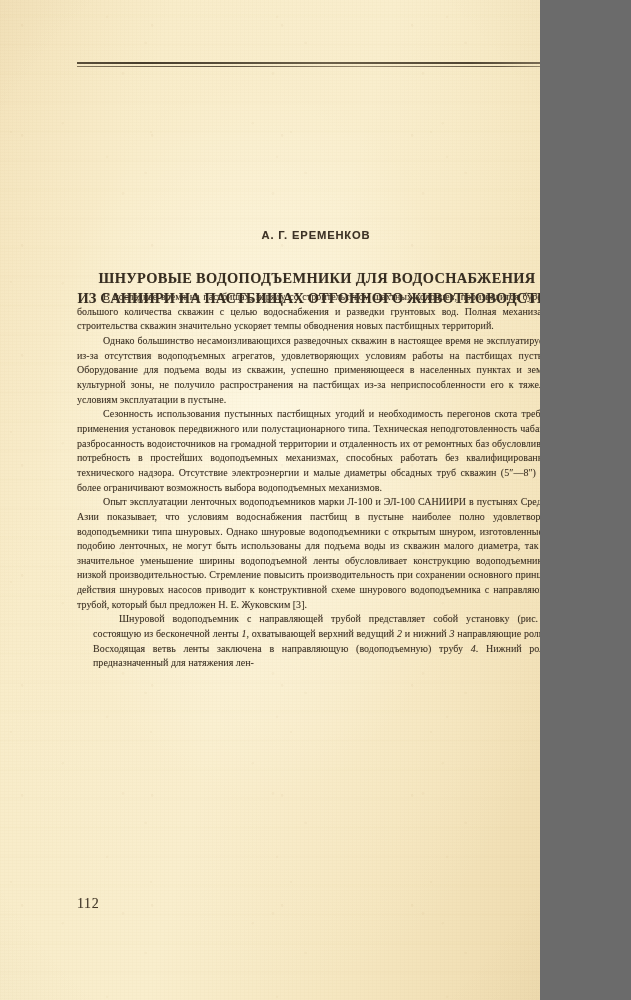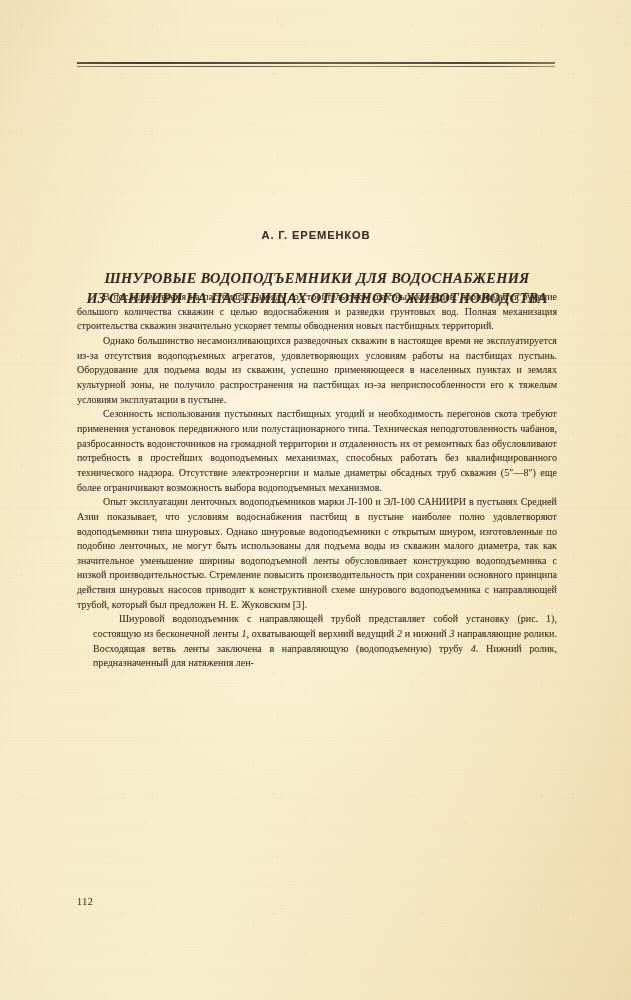--- a/index.html
+++ b/index.html
@@ -4,21 +4,21 @@
 <title>Scanned page 112</title>
 <style>
   html, body {
     margin: 0;
     padding: 0;
     background: #6b6b6b;
   }
 
   .page {
     position: relative;
-    width: 631px;
+    width: 540px;
     height: 1000px;
     overflow: hidden;
     background-color: #f7e9c6;
     background-image:
       radial-gradient(ellipse 88% 78% at 48% 44%,
         rgba(255,250,232,0.80) 0%,
         rgba(250,238,206,0.30) 46%,
         rgba(226,203,153,0.00) 72%),
       radial-gradient(ellipse 120% 100% at 50% 50%,
         rgba(0,0,0,0.00) 56%,
@@ -117,21 +117,20 @@
     top: 258px;
     left: -2px;
     width: 484px;
     text-align: center;
     font-family: "Liberation Serif", "DejaVu Serif", serif;
     font-size: 14.4px;
     font-weight: bold;
     line-height: 20px;
     letter-spacing: 0.35px;
     color: #372e22;
-    font-style: italic;
   }
   .title-line { display: block; white-space: nowrap; }
   .title-line.l2 { letter-spacing: 0.15px; }
 
   
   .body {
     position: absolute;
     top: 290px;
     left: 0;
     width: 480px;
@@ -151,21 +150,21 @@
   }
   .body p:last-child { text-align: justify; margin-left: 16px; }
 
   .it { font-style: italic; }
 
   
   .folio {
     position: absolute;
     left: 0;
     top: 896px;
-    font-size: 10px;
+    font-size: 14px;
     letter-spacing: 0.6px;
     color: #413729;
   }
 
   
   .author, .title, .body, .folio {
     text-shadow: 0 0 0.7px rgba(90,72,44,0.34);
   }
 
   

